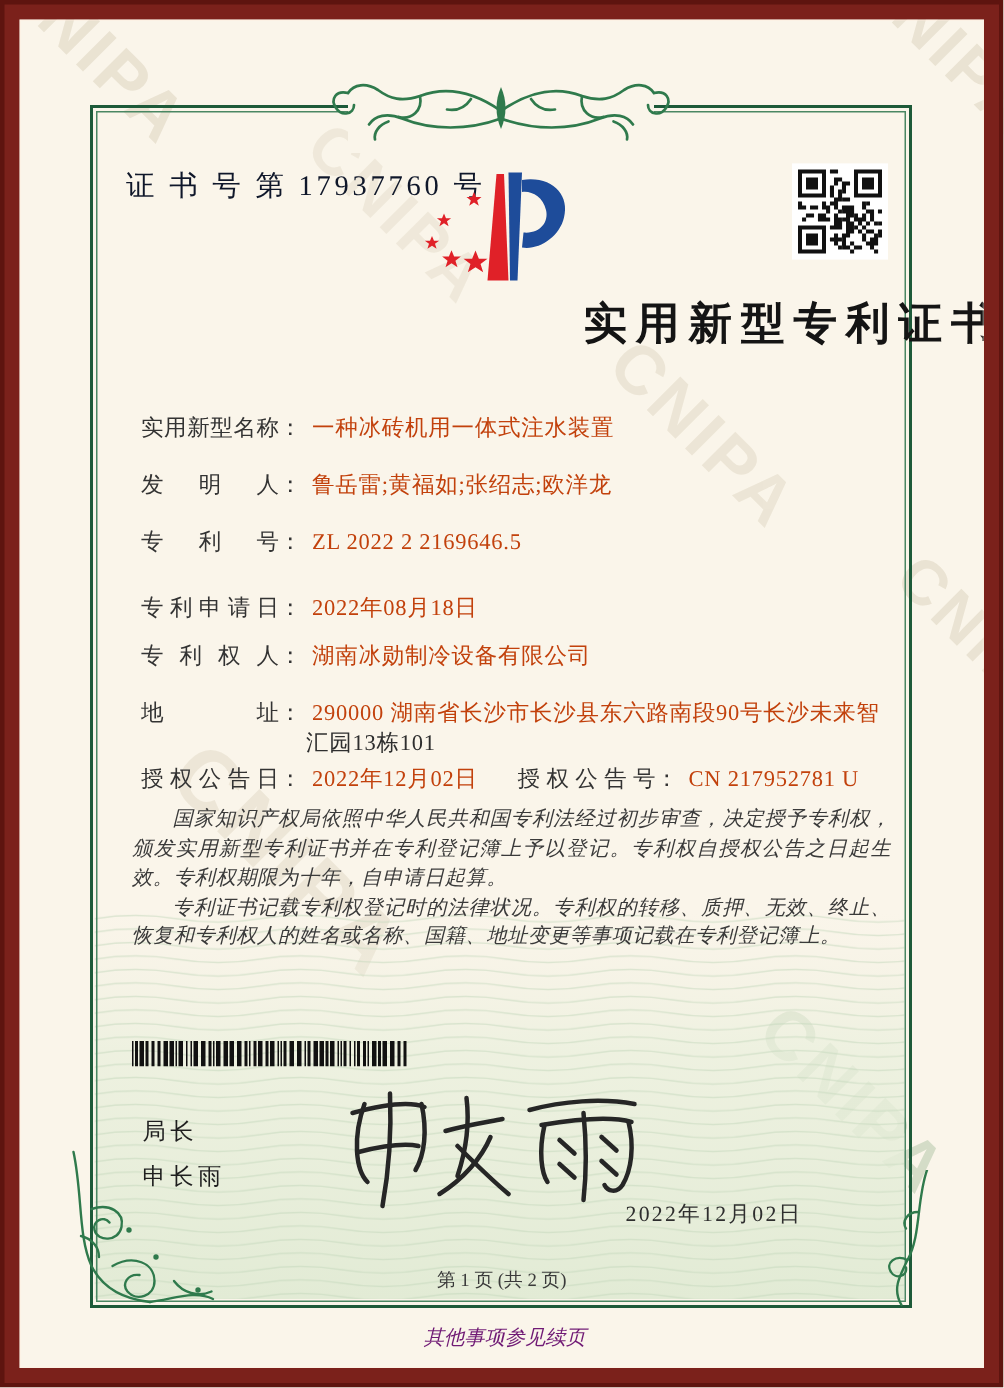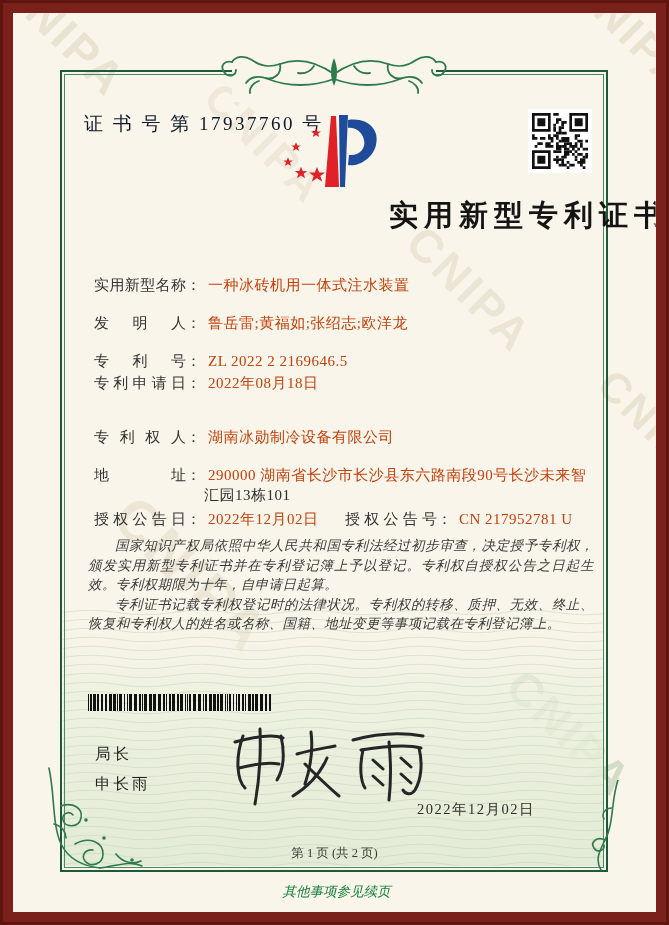--- a/index.html
+++ b/index.html
@@ -45,21 +45,21 @@
   
   .barcode{position:absolute;left:88px;top:694px;z-index:5;}
   
   .sig-label{position:absolute;left:95px;font-family:"Liberation Sans","DejaVu Sans",sans-serif;
       font-size:15.5px;font-weight:400;letter-spacing:3px;color:#1f1f1f;z-index:5;}
   .sig-img{position:absolute;left:205px;top:724px;z-index:5;}
   
   .date{position:absolute;left:417px;top:800px;font-size:14.5px;letter-spacing:1.5px;z-index:5;}
   .page-info{position:absolute;left:0;right:0;top:845px;text-align:center;font-size:12.5px;color:#3a3a3a;z-index:5;}
   .cont-note{position:absolute;left:4px;right:0;top:883px;text-align:center;
-      font-size:13.5px;font-style:italic;color:#15803d;z-index:45;}
+      font-size:13.5px;font-style:italic;color:#701a75;z-index:45;}
 </style>
 </head>
 <body>
 
 <div class="page">
 
   <div class="wm" style="left:-14px;top:6px;font-size:46px;">CNIPA</div>
   <div class="wm" style="left:556px;top:6px;font-size:44px;">CNIPA</div>
   <div class="wm" style="left:190px;top:118px;font-size:44px;opacity:.22;">CNIPA</div>
   <div class="wm" style="left:392px;top:262px;font-size:46px;opacity:.28;">CNIPA</div>
@@ -153,21 +153,21 @@
   <div class="fields">
     <div class="frow" style="top:276px;">
       <span class="flabel">实用新型名称</span><span class="fcolon">：</span><span class="fvalue">一种冰砖机用一体式注水装置</span>
     </div>
     <div class="frow" style="top:314px;">
       <span class="flabel">发明人</span><span class="fcolon">：</span><span class="fvalue">鲁岳雷;黄福如;张绍志;欧洋龙</span>
     </div>
     <div class="frow" style="top:352px;">
       <span class="flabel">专利号</span><span class="fcolon">：</span><span class="fvalue">ZL 2022 2 2169646.5</span>
     </div>
-    <div class="frow" style="top:374px;font-family:Liberation Serif, serif;">
+    <div class="frow" style="top:396px;font-family:Liberation Serif, serif;">
       <span class="flabel">专利申请日</span><span class="fcolon">：</span><span class="fvalue">2022年08月18日</span>
     </div>
     <div class="frow" style="top:428px;">
       <span class="flabel">专利权人</span><span class="fcolon">：</span><span class="fvalue">湖南冰勋制冷设备有限公司</span>
     </div>
     <div class="frow" style="top:466px;">
       <span class="flabel">地址</span><span class="fcolon">：</span><span class="fvalue">290000 湖南省长沙市长沙县东六路南段90号长沙未来智</span>
     </div>
     <div class="addr-line2">汇园13栋101</div>
     <div class="frow" style="top:510px;">

